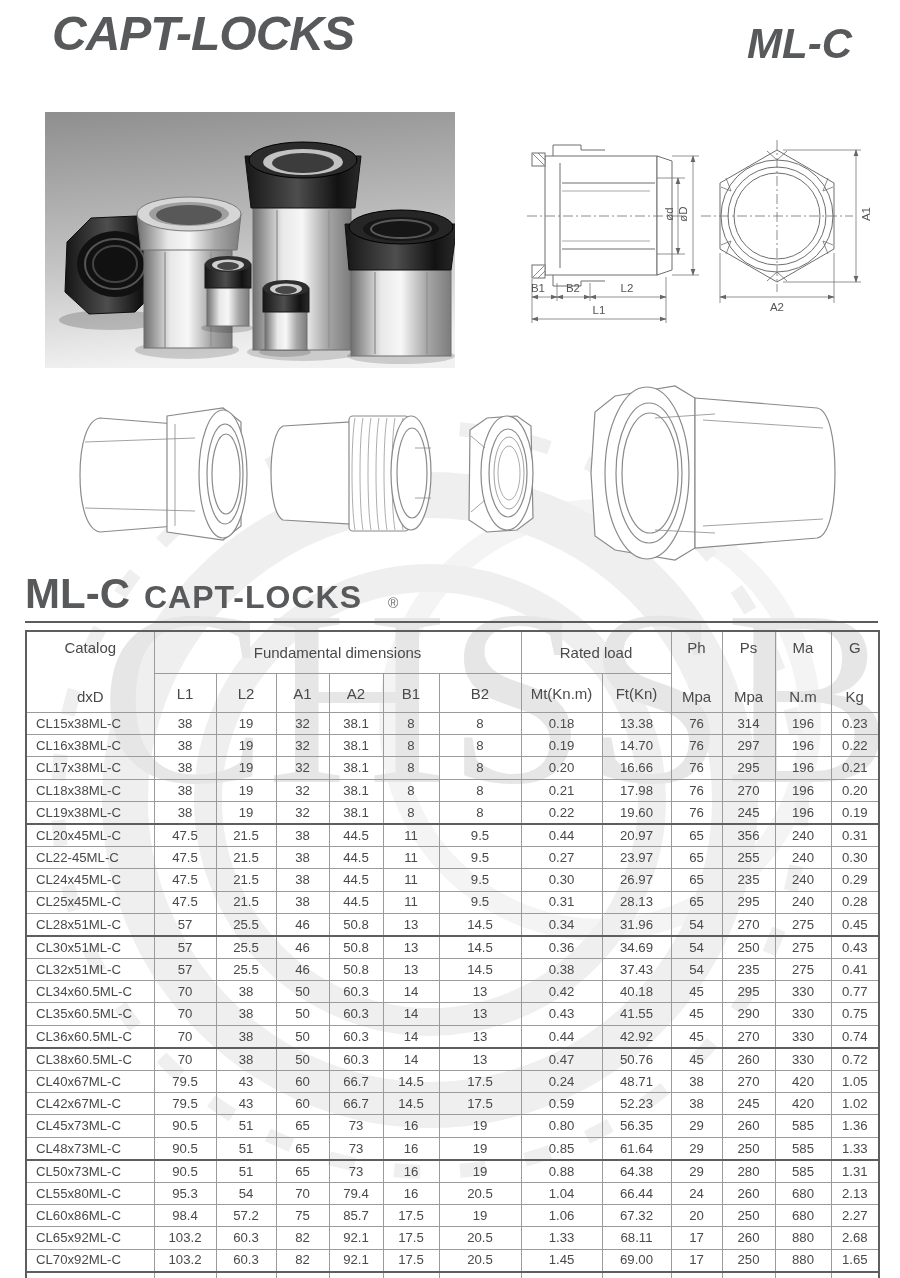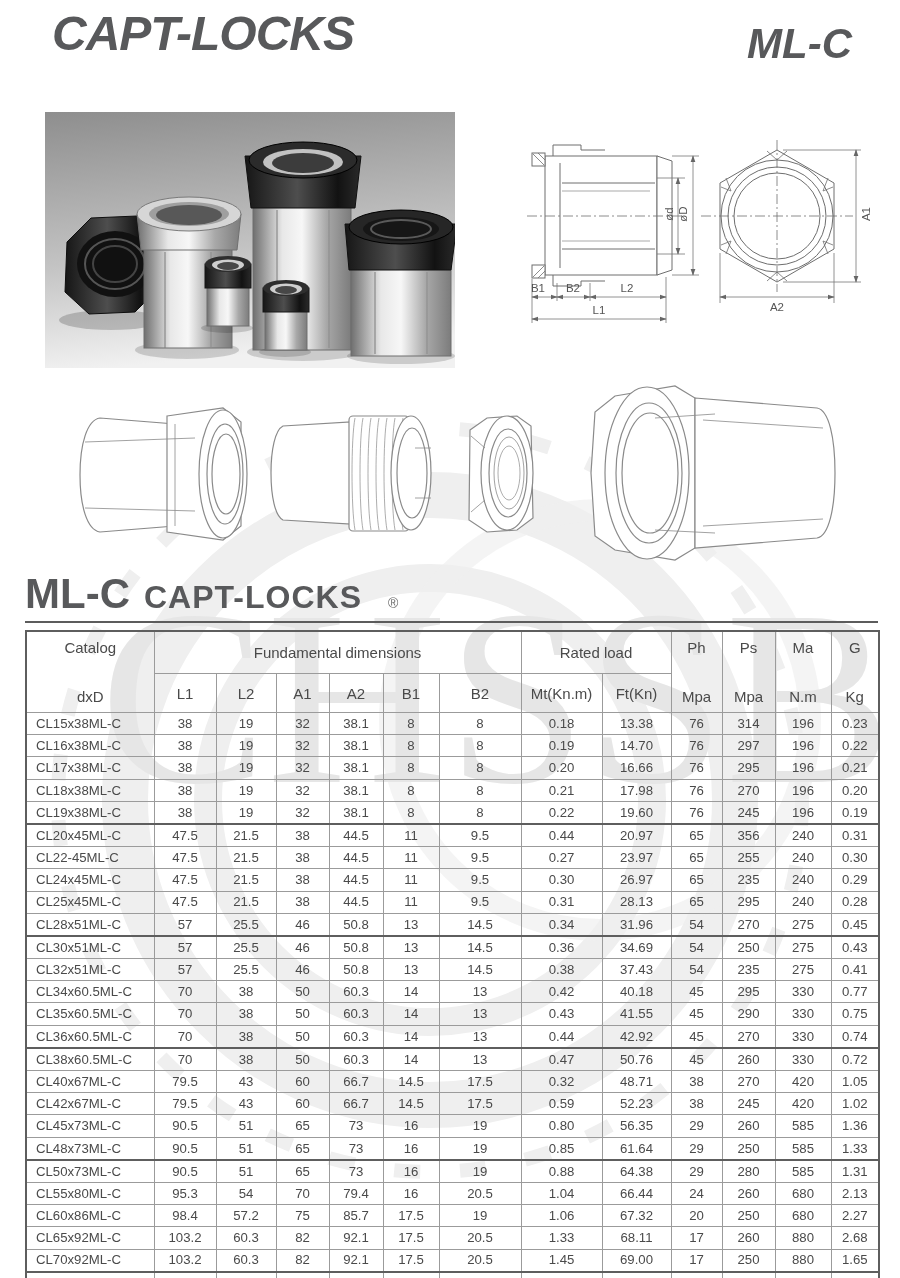--- a/index.html
+++ b/index.html
@@ -594,21 +594,21 @@
             <td>0.72</td>
           </tr>
           <tr>
             <td class="cat">CL40x67ML-C</td>
             <td>79.5</td>
             <td>43</td>
             <td>60</td>
             <td>66.7</td>
             <td>14.5</td>
             <td>17.5</td>
-            <td>0.32</td>
+            <td>0.24</td>
             <td>48.71</td>
             <td>38</td>
             <td>270</td>
             <td>420</td>
             <td>1.05</td>
           </tr>
           <tr>
             <td class="cat">CL42x67ML-C</td>
             <td>79.5</td>
             <td>43</td>

